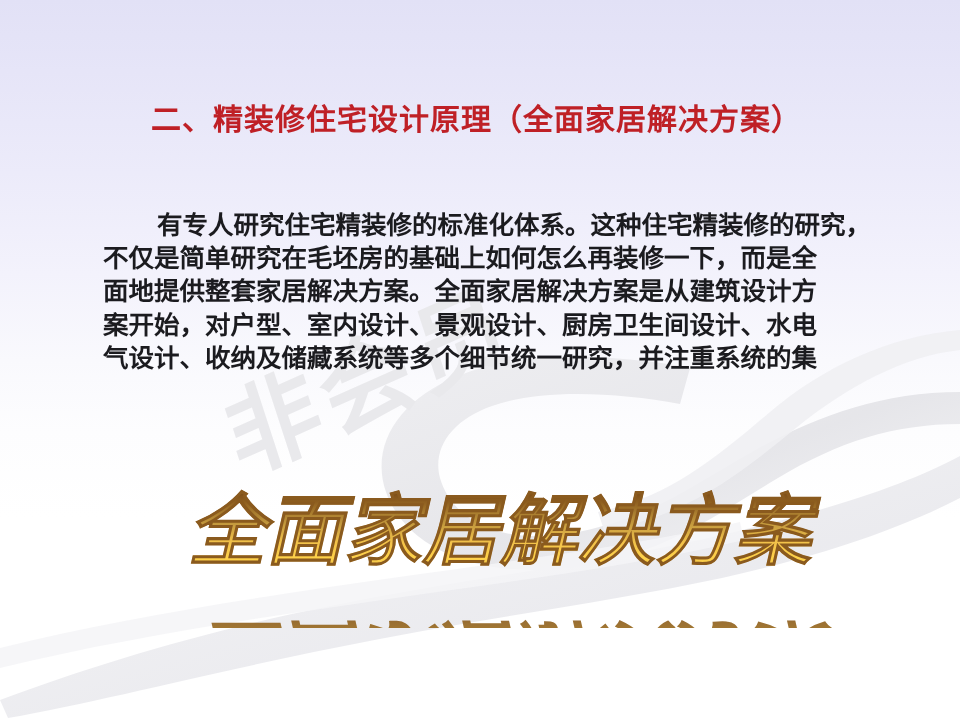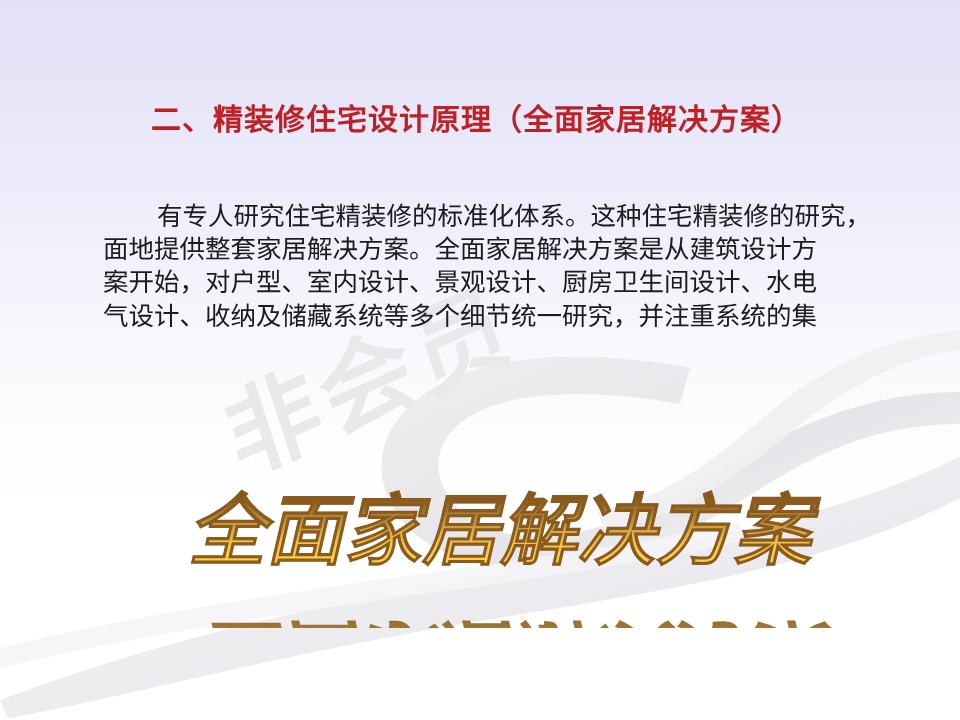--- a/index.html
+++ b/index.html
@@ -73,24 +73,24 @@
     letter-spacing: 1px;
     line-height: 1.35;
     white-space: nowrap;
     margin-left: 48px;
   }
 
   
   .body-text {
     position: absolute;
     left: 103px;
-    top: 200px;
+    top: 209px;
     width: 762px;
     font-size: 25.5px;
-    font-weight: 400;
+    font-weight: 700;
     color: #1b1b1f;
     line-height: 33.2px;
     letter-spacing: 0px;
     text-align: justify;
     text-justify: inter-character;
   }
   .body-text .line {
     display: block;
     white-space: nowrap;
   }
@@ -171,20 +171,21 @@
   </div>
 
   <div class="watermark">
     <div class="watermark-text">非会员</div>
   </div>
 
   <div class="slide-title">二、精装修住宅设计原理（全面家居解决方案）</div>
 
   <div class="body-text">
     <span class="line indent">有专人研究住宅精装修的标准化体系。这种住宅精装修的研究，</span>
+    <span class="line">不仅是简单研究在毛坯房的基础上如何怎么再装修一下，而是全</span>
     <span class="line">面地提供整套家居解决方案。全面家居解决方案是从建筑设计方</span>
     <span class="line">案开始，对户型、室内设计、景观设计、厨房卫生间设计、水电</span>
     <span class="line">气设计、收纳及储藏系统等多个细节统一研究，并注重系统的集</span>
   </div>
 
   <div class="wordart">
     <svg viewBox="0 0 600 170" xmlns="http://www.w3.org/2000/svg" aria-hidden="true">
       <defs>
         <linearGradient id="goldGrad" x1="0" y1="0" x2="0" y2="1">
           <stop offset="0%" stop-color="#6f3f12"></stop>

